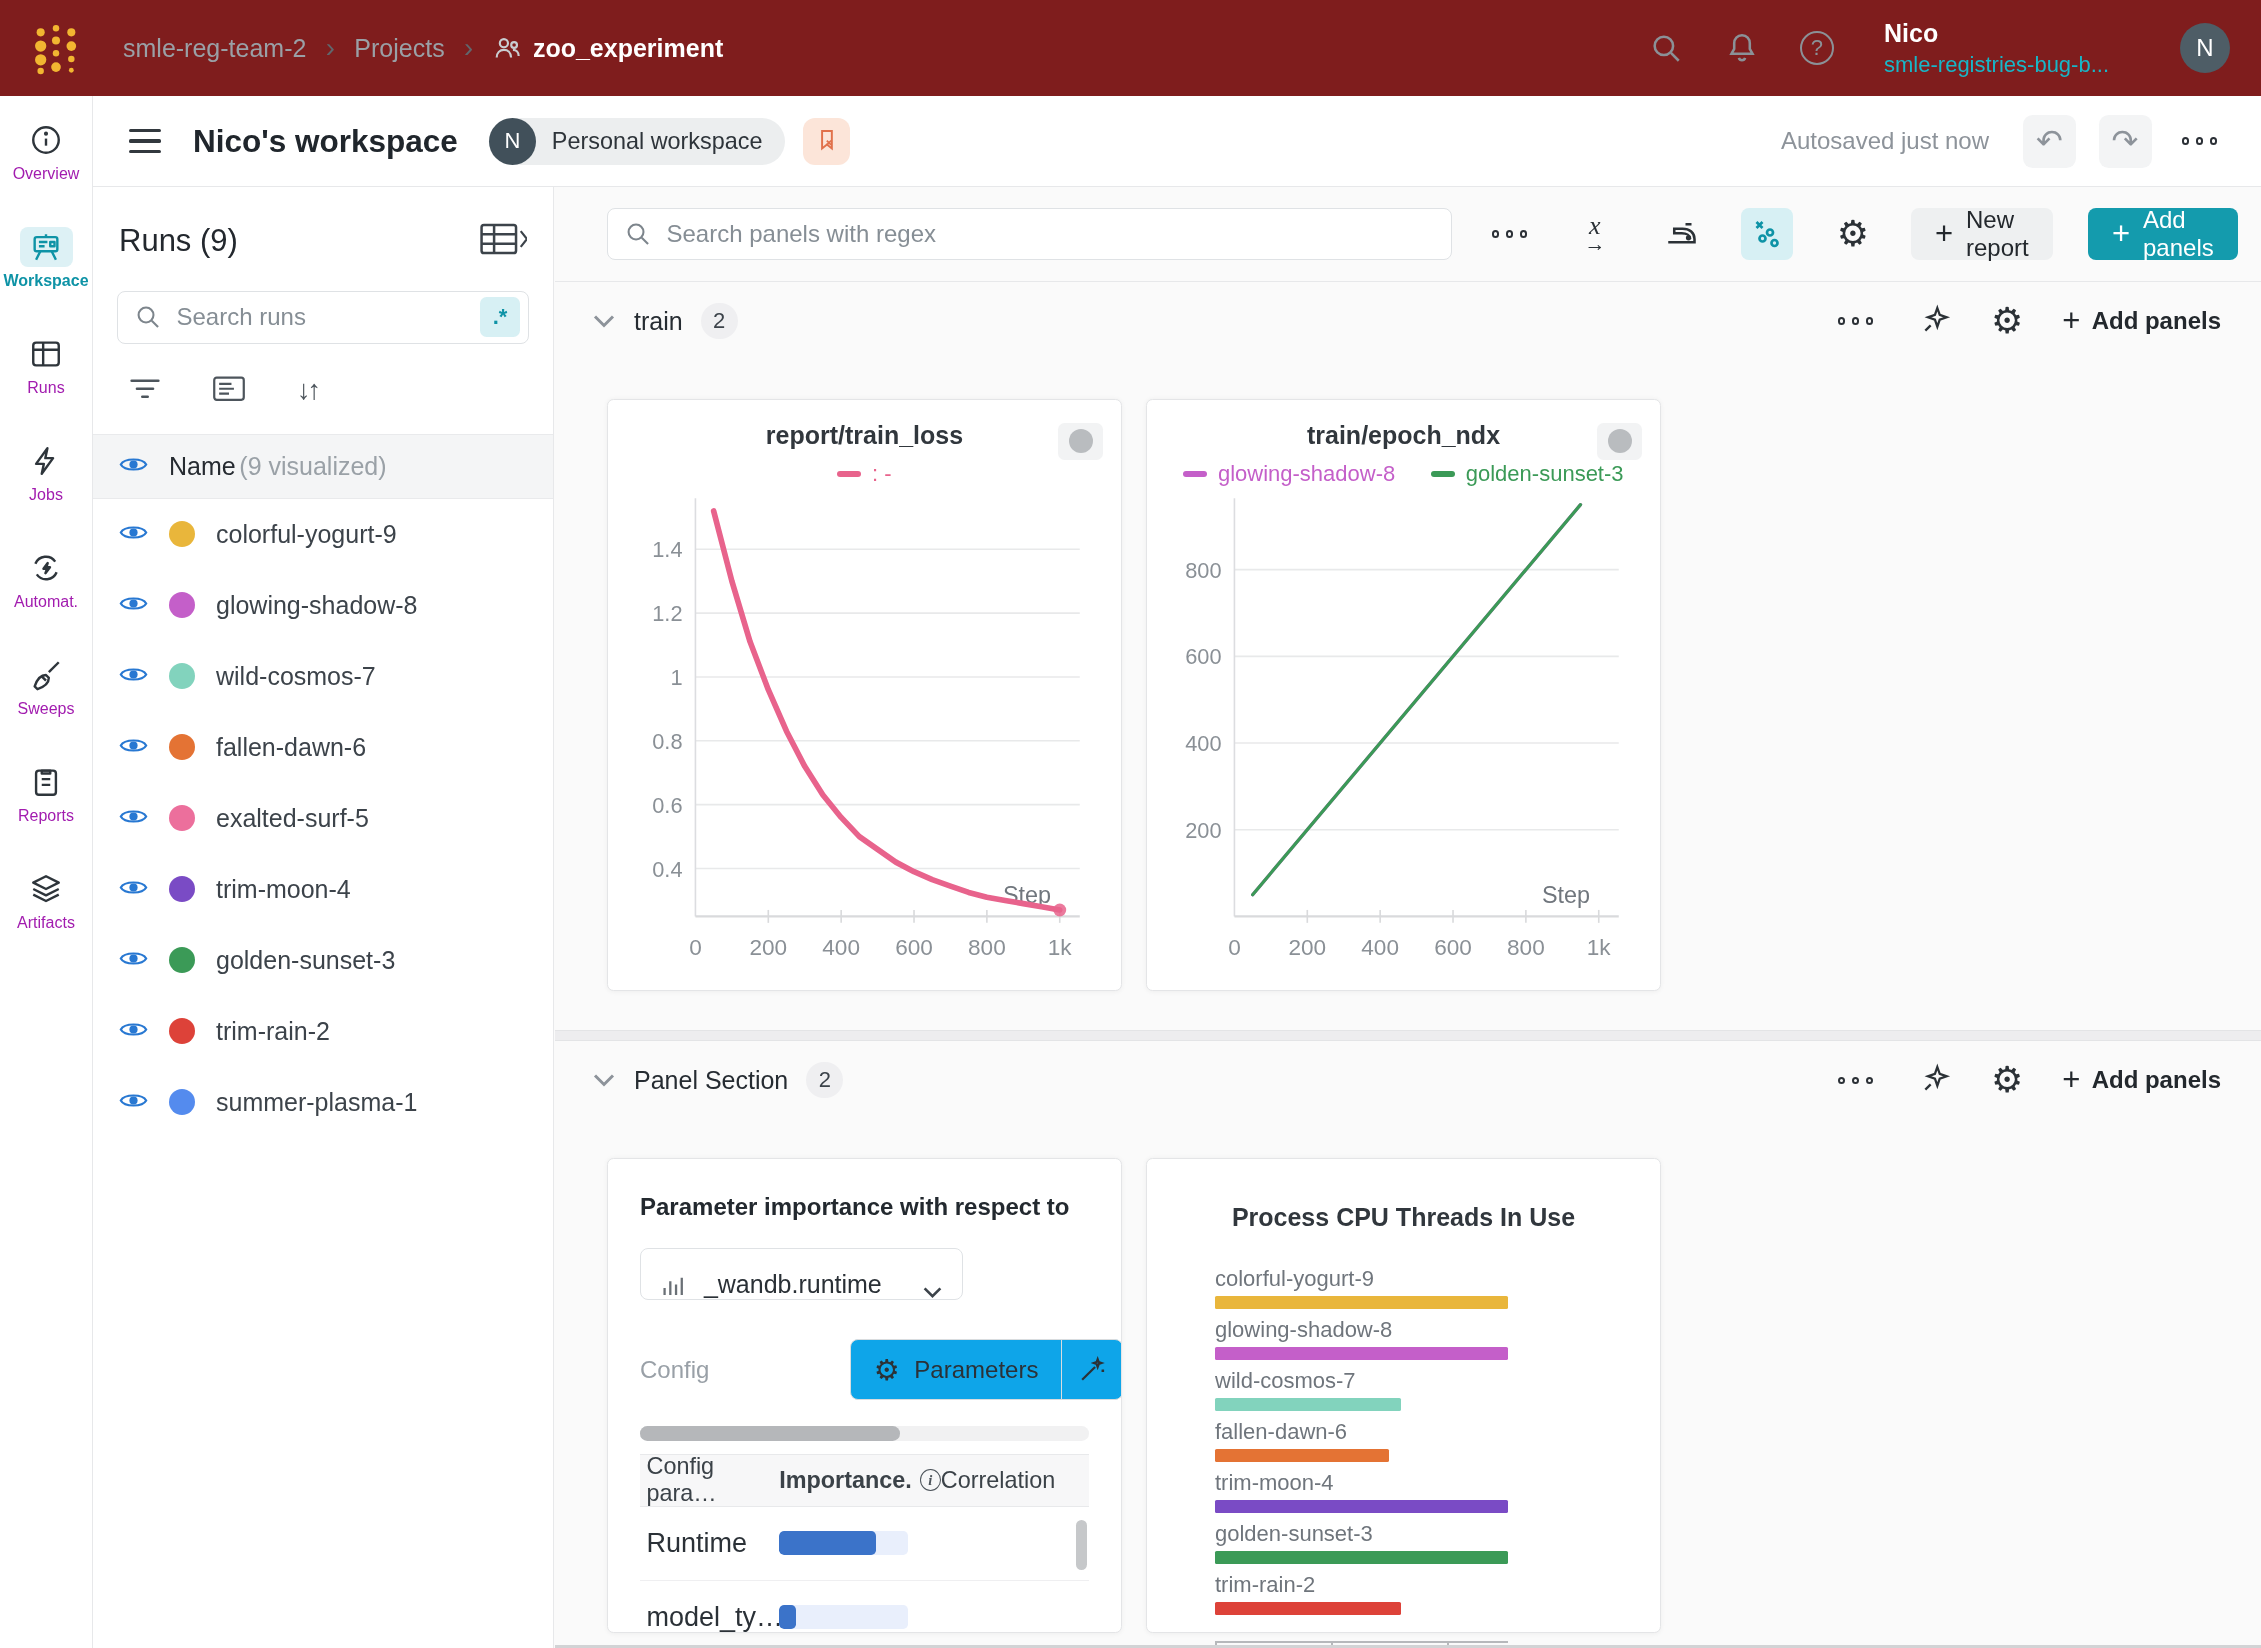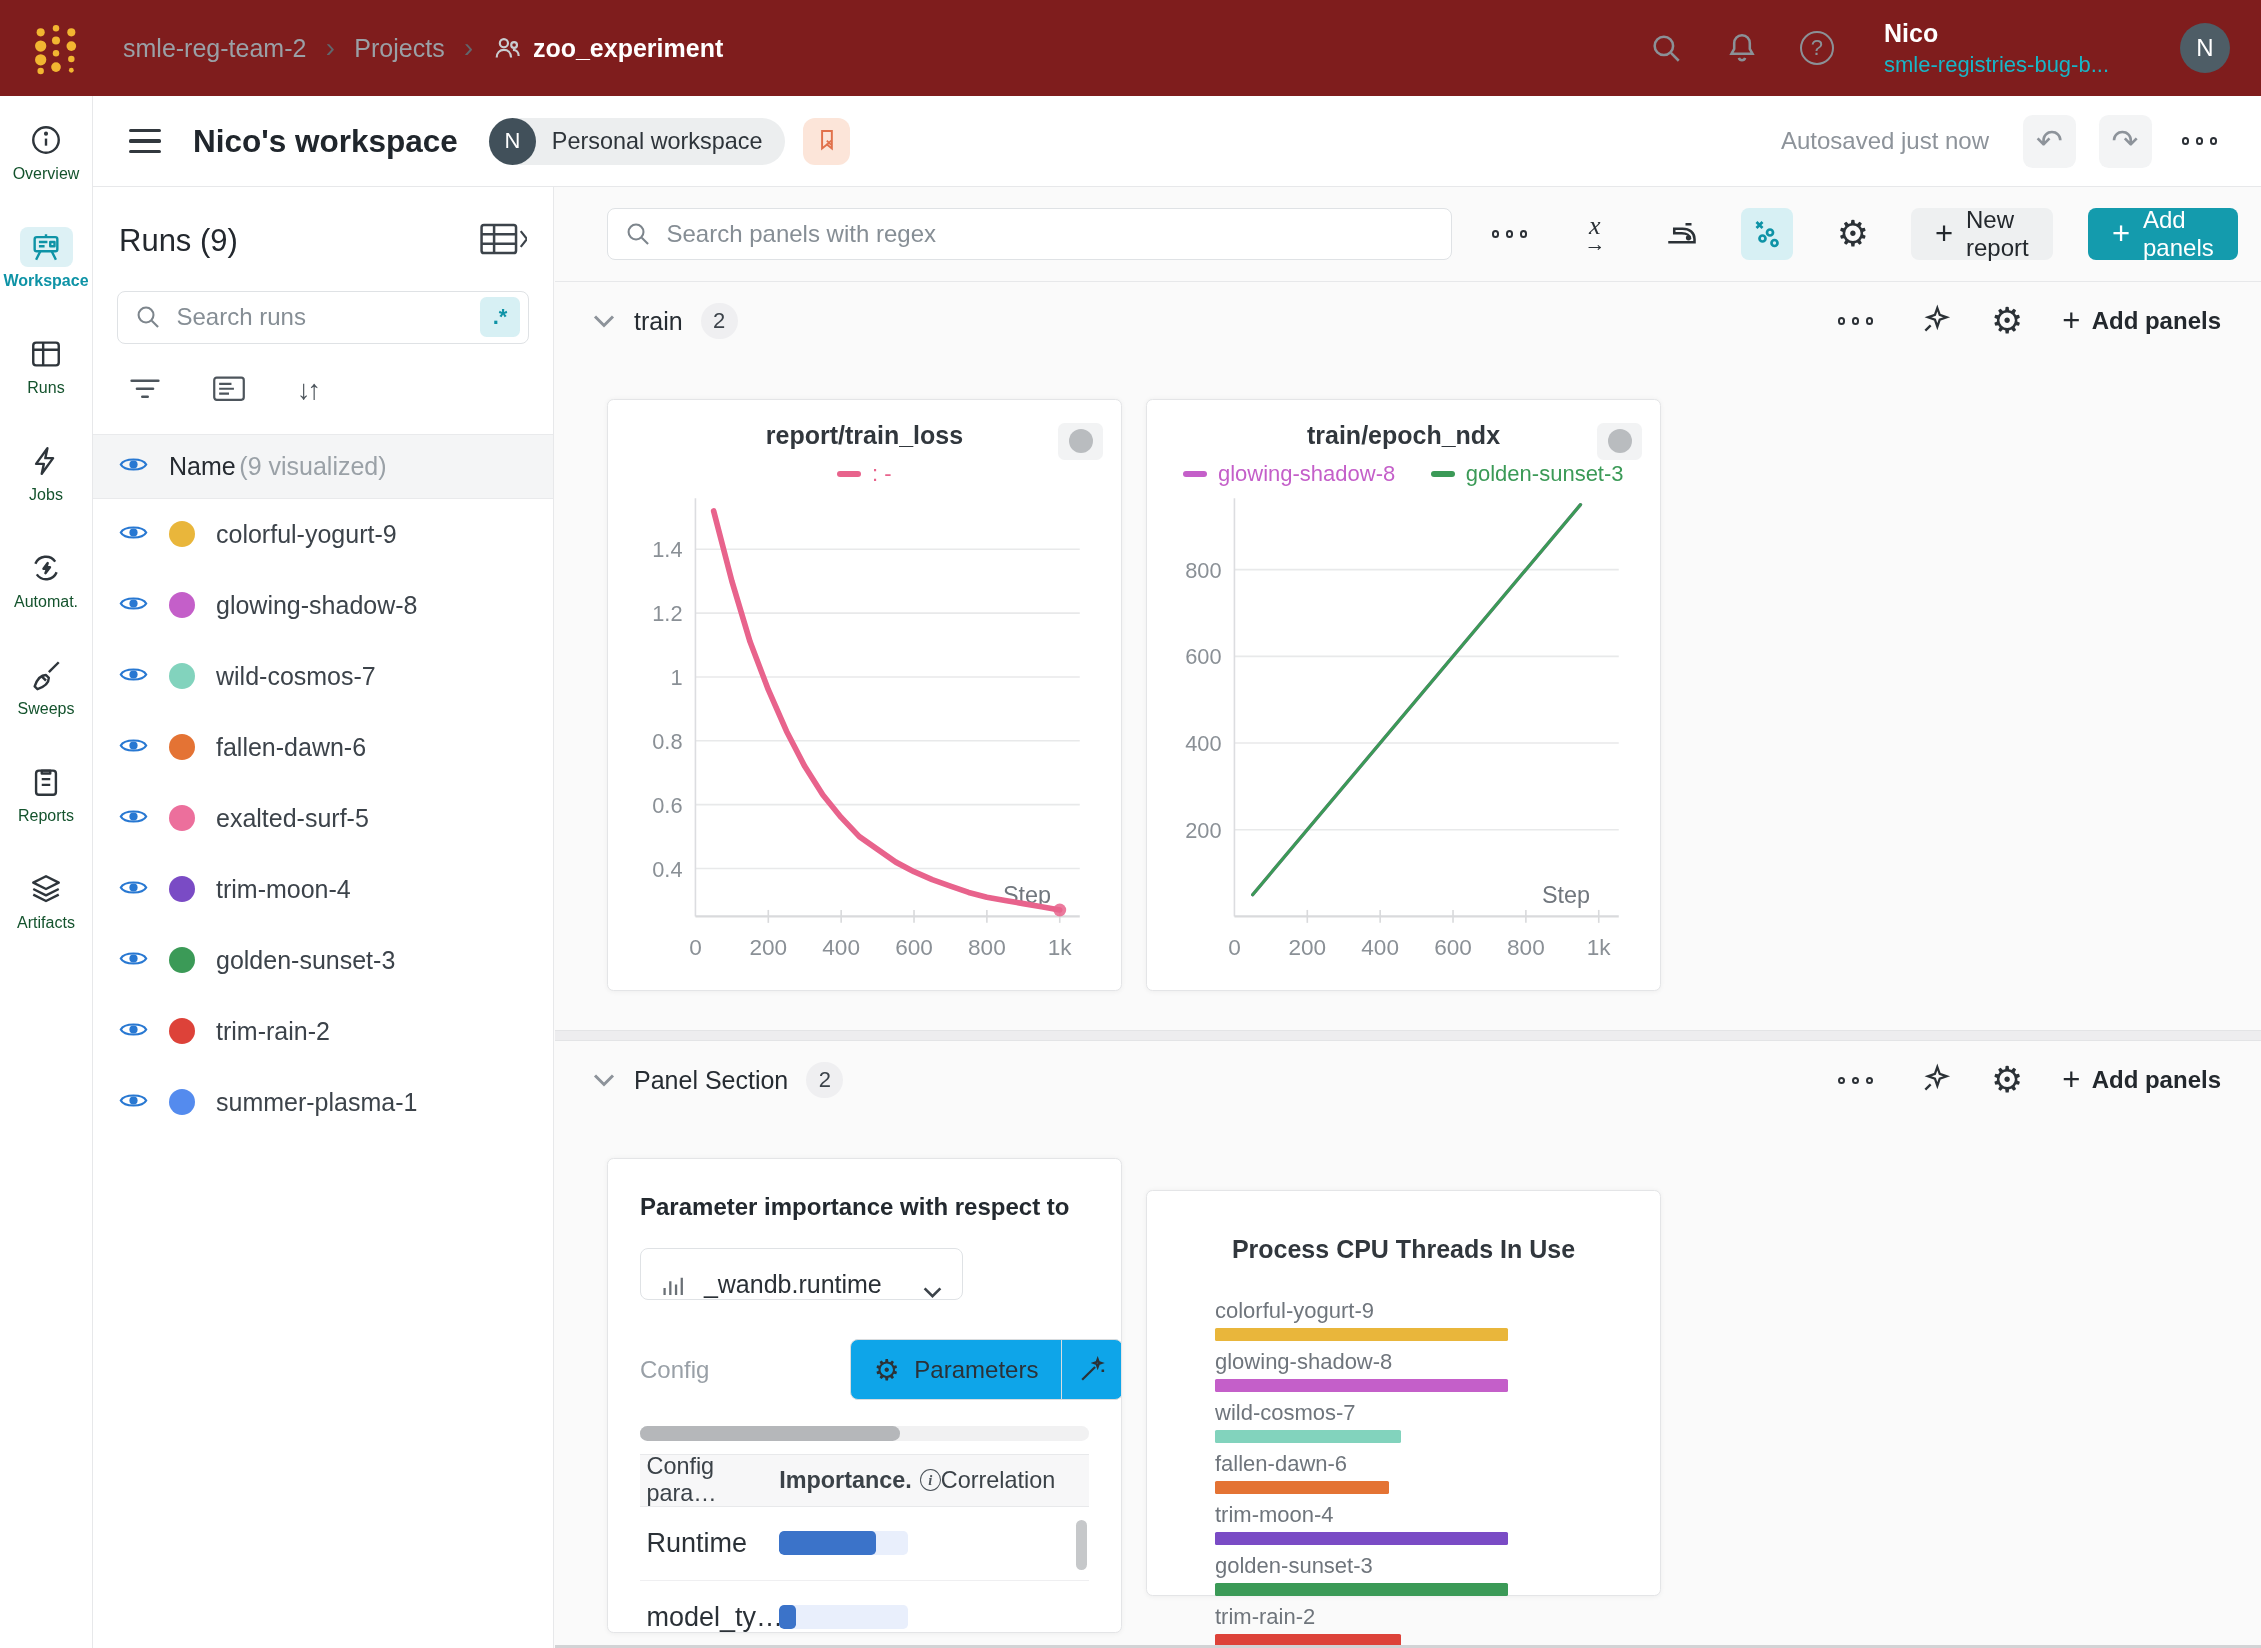--- a/index.html
+++ b/index.html
@@ -24,21 +24,21 @@
   .tn-team { color:#18b6c7; font-size:22px; margin-top:4px; }
   .tn-avatar { width:50px; height:50px; border-radius:50%; background:#4e5d66; color:#fff;
                display:flex; align-items:center; justify-content:center; font-size:24px; margin-left:32px; }
 
   
   .rail { position:absolute; top:96px; left:0; width:93px; bottom:0; background:#fff;
           border-right:1.6px solid #e7e8ea; display:flex; flex-direction:column; align-items:center; padding-top:24px; }
   .rail-item { height:107px; width:100%; display:flex; flex-direction:column; align-items:center; cursor:pointer; }
   .rail-icon { width:53px; height:40px; display:flex; align-items:center; justify-content:center; border-radius:8px; }
   .rail-item.active .rail-icon { background:#ddf1f5; }
-  .rail-label { font-size:16px; color:#14532d; margin-top:4.8px; }
+  .rail-label { font-size:16px; color:#a21caf; margin-top:4.8px; }
   .rail-item.active .rail-label { color:#0e93a6; font-weight:700; }
 
   
   .ws-header { position:absolute; left:93px; top:96px; right:0; height:91px; background:#fff;
                border-bottom:1.6px solid #e7e8ea; display:flex; align-items:center; padding:0 36px; }
   .burger { width:32px; display:flex; flex-direction:column; gap:7.3px; }
   .burger span { height:3.2px; background:#32383e; border-radius:1.6px; }
   .ws-title { font-size:31.5px; font-weight:700; color:#20262c; margin-left:32px; }
   .ws-badge { margin-left:31px; display:flex; align-items:center; height:47px; background:#eceeef;
               border-radius:23.4px; padding-right:22.6px; }
@@ -148,21 +148,21 @@
   .info-circ { width:22px; height:22px; border:1.6px solid #4d545b; border-radius:50%; font-size:14.5px; font-style:italic;
                display:inline-flex; align-items:center; justify-content:center; color:#4d545b; font-family:"Liberation Serif",serif; }
   .info-circ::after { content:"i"; }
   .pi-row { display:flex; align-items:center; height:74px; border-bottom:1.6px solid #efeff1; }
   .pi-name { font-size:27px; color:#2b3137; }
   .meter { height:24px; width:129px; border-radius:4.8px; position:relative; overflow:hidden; }
   .meter .fill { position:absolute; left:0; top:0; bottom:0; border-radius:4.8px; }
   .vthumb { position:absolute; right:1.6px; top:65px; width:11.3px; height:50px; background:#c6c8ca; border-radius:5.7px; }
 
   
-  .cpu-card { height:406px; padding:32px;margin-top:32px; }
+  .cpu-card { height:475px; padding:32px; }
   .cpu-title { text-align:center; font-size:25px; font-weight:700; color:#31373d; margin-top:11.3px; }
   .cpu-chart { margin:34px 0 0 36px; width:293px; }
   .cpu-label { font-size:22px; color:#6f757c; margin-bottom:4px; }
   .cpu-bar { height:13.7px; border-radius:1.6px; margin-bottom:7.3px; }
   .cpu-row { margin-bottom:7.3px; }
   .cpu-axis { border-top:2.4px solid #b6b8bb; position:relative; height:58px; margin-top:26px; }
   .cpu-tick { position:absolute; top:0; width:2.4px; height:13px; background:#b6b8bb; }
 
   .bottom-line { position:absolute; left:0; right:0; bottom:0; height:4px; background:#d2d3d5; }
   svg text { font-family:"Liberation Sans", sans-serif; }

